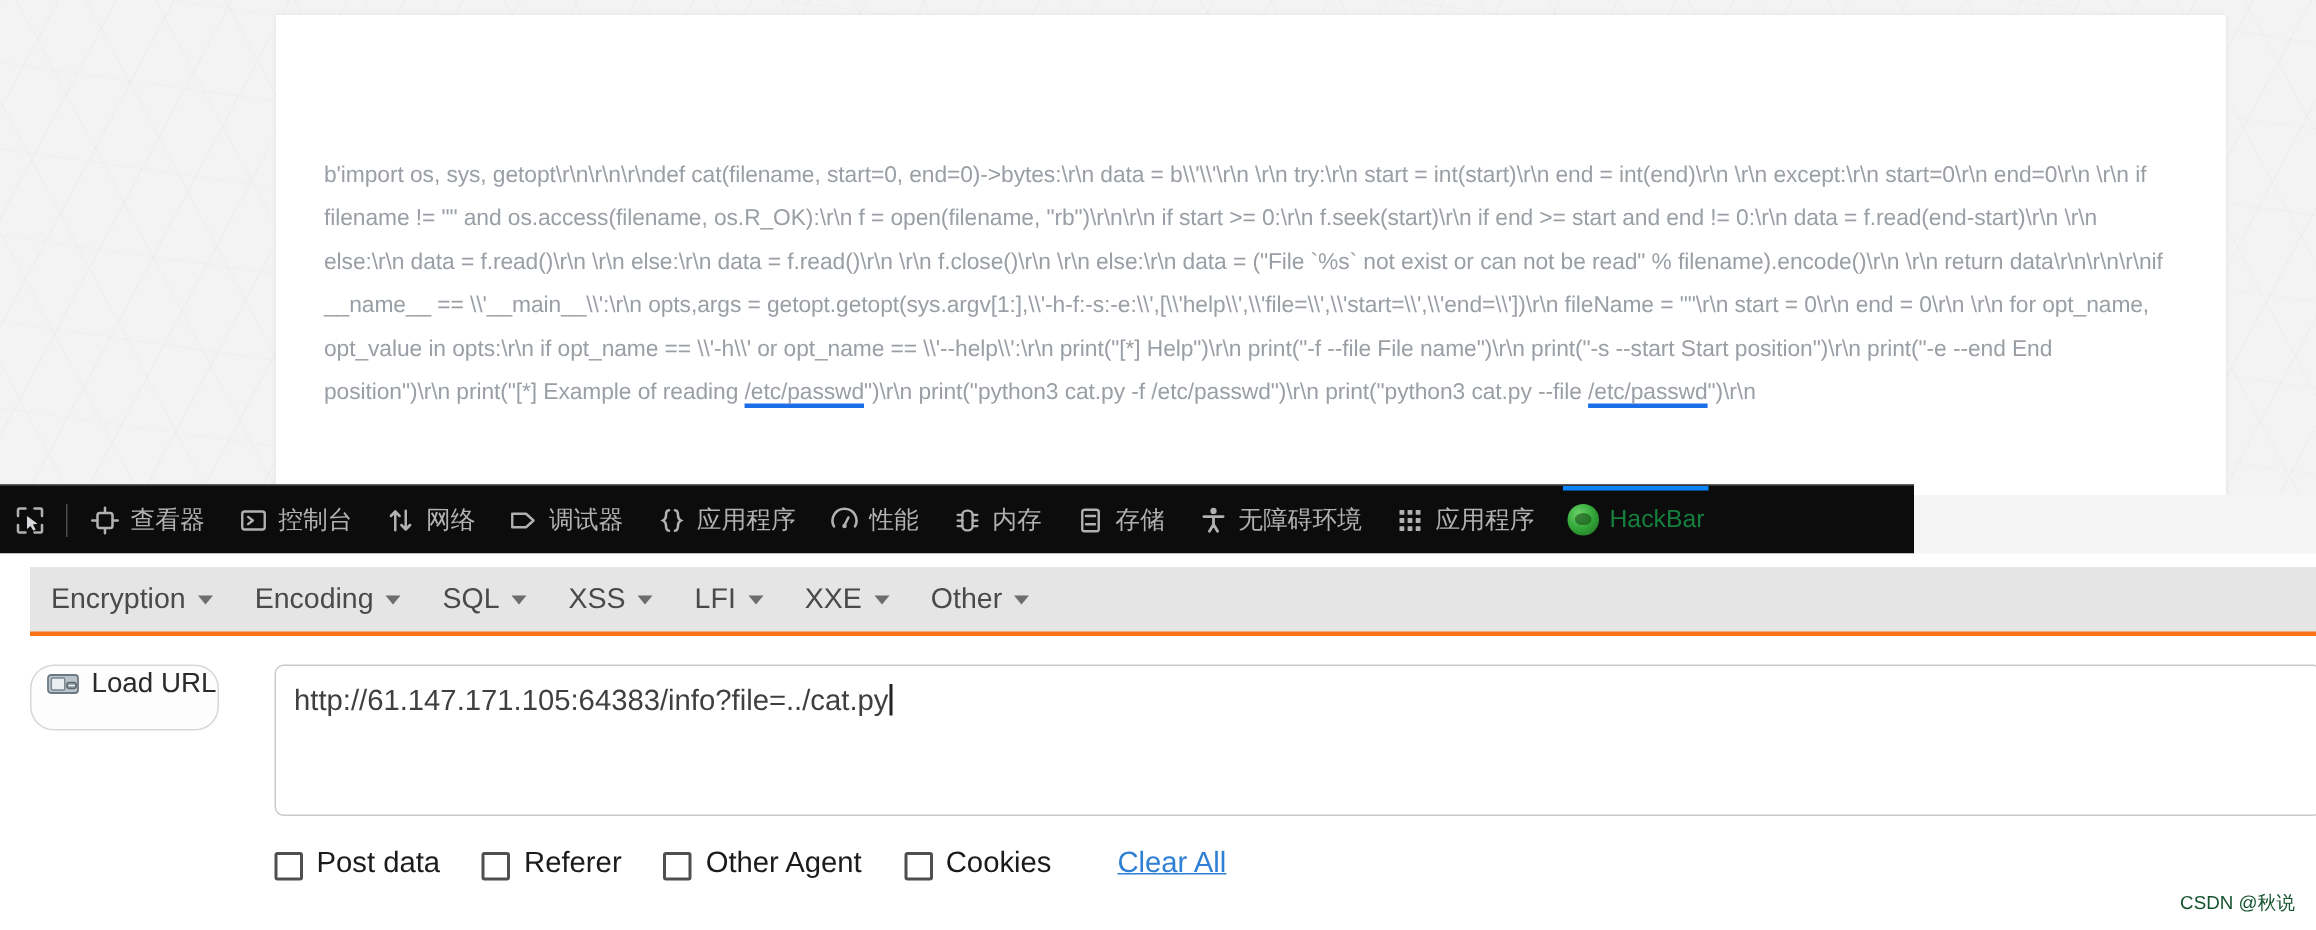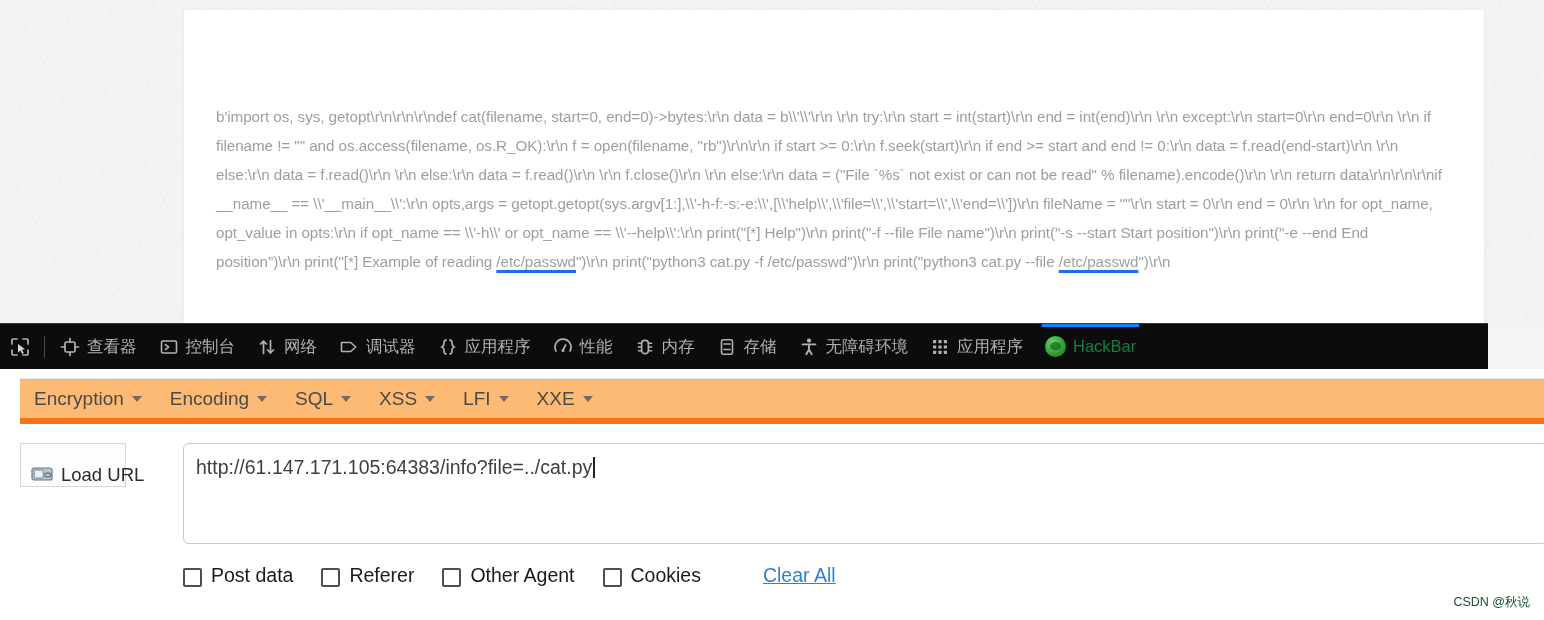--- a/index.html
+++ b/index.html
@@ -38,21 +38,21 @@
   #page-body .lnk {
     color: #9a9fa5;
     text-decoration: underline;
     text-decoration-color: #1c6fe8;
     text-decoration-thickness: 2.5px;
     text-underline-offset: 3px;
   }
 
   
   #devtools-toolbar {
-    position: absolute; left: 0; top: 323px; width: 1488px; height: 46px;
+    position: absolute; left: 0; top: 323px; width: 1276px; height: 46px;
     background: #0c0c0d;
     display: flex; align-items: center;
     border-top: 1px solid #38383d;
   }
   .dt-pick {
     width: 40px; height: 46px;
     display: flex; align-items: center; justify-content: center;
     flex: 0 0 auto;
   }
   .dt-div {
@@ -82,23 +82,23 @@
     background: rgba(20,70,20,0.55);
   }
 
   
   #hackbar {
     position: absolute; left: 0; top: 369px; width: 1544px; height: 251px;
     background: #ffffff;
   }
   #hb-menubar {
     position: absolute; left: 20px; top: 9px; right: 0; height: 46px;
-    background: #fdba74;
+    background: #e5e5e5;
     border-top: 1px solid #e6e6e6;
-    border-bottom: 6px solid #f97316;
+    border-bottom: 3px solid #f97316;
     display: flex; align-items: center;
   }
   .hb-menu {
     display: flex; align-items: center; gap: 8px;
     padding: 0 14px; height: 44px;
     font-size: 19px; color: #4a4a4a;
     white-space: nowrap;
   }
   .caret {
     width: 0; height: 0;
@@ -110,25 +110,25 @@
 
   #hb-main {
     position: absolute; left: 0; top: 65px; right: 0; bottom: 0;
     display: flex;
   }
   #hb-buttons {
     width: 163px; padding-left: 20px; padding-top: 9px;
     display: flex; flex-direction: column; gap: 9px; flex: 0 0 auto;
   }
   .hb-btn {
-    height: 44px; width: 106px;
+    height: 44px; width: 126px;
     background: #fdfdfd;
     border: 1px solid #d7d7d7;
-    border-radius: 0;
-    display: flex; align-items: flex-end; gap: 7px;
+    border-radius: 16px;
+    display: flex; align-items: flex-start; gap: 7px;
     padding-left: 9px;
     font-size: 18.5px; color: #2b2b2b;
     white-space: nowrap;
     overflow: visible;
   }
   .hb-btn .btn-ico { width: 24px; height: 24px; flex: 0 0 auto; }
 
   #hb-right { flex: 1 1 auto; padding-top: 9px; padding-right: 0; }
   #hb-url {
     margin-left: 20px;
@@ -151,21 +151,21 @@
     margin-left: 20px; margin-top: 20px;
     display: flex; align-items: center; gap: 28px;
   }
   .hb-check { display: flex; align-items: flex-end; gap: 9px; }
   .box {
     width: 19px; height: 19px; border: 2px solid #4f4f4f;
     border-radius: 2px; background: #fff; flex: 0 0 auto;
   }
   .hb-check span { font-size: 19.5px; color: #1b1b1b; white-space: nowrap; }
   #hb-clear {
-    font-size: 19.5px; color: #2f7fd4; margin-left: 34px; white-space: nowrap; text-align: center;
+    font-size: 19.5px; color: #2f7fd4; margin-left: 16px; white-space: nowrap; text-align: center;
   }
 
   
   #watermark {
     position: absolute; right: 14px; bottom: 9px;
     font-size: 12.5px; color: #14532d;
     font-family: "Liberation Sans", "DejaVu Sans", sans-serif;
     white-space: nowrap;
   }
 </style>
@@ -305,20 +305,24 @@
       <i class="caret"></i>
     </div>
     <div class="hb-menu">
       <span>LFI</span>
       <i class="caret"></i>
     </div>
     <div class="hb-menu">
       <span>XXE</span>
       <i class="caret"></i>
     </div>
+    <div class="hb-menu">
+      <span>Other</span>
+      <i class="caret"></i>
+    </div>
   </div>
 
   <div id="hb-main">
 
     <div id="hb-buttons">
 
       <div class="hb-btn">
         <svg class="btn-ico" viewBox="0 0 24 24">
           <rect x="2" y="6" width="20" height="12" rx="2" fill="#b9c4cc" stroke="#6d7a84" stroke-width="1.2"></rect>
           <rect x="4.2" y="8" width="9" height="8" rx="1" fill="#e9eef1" stroke="#7b878f" stroke-width="1"></rect>

